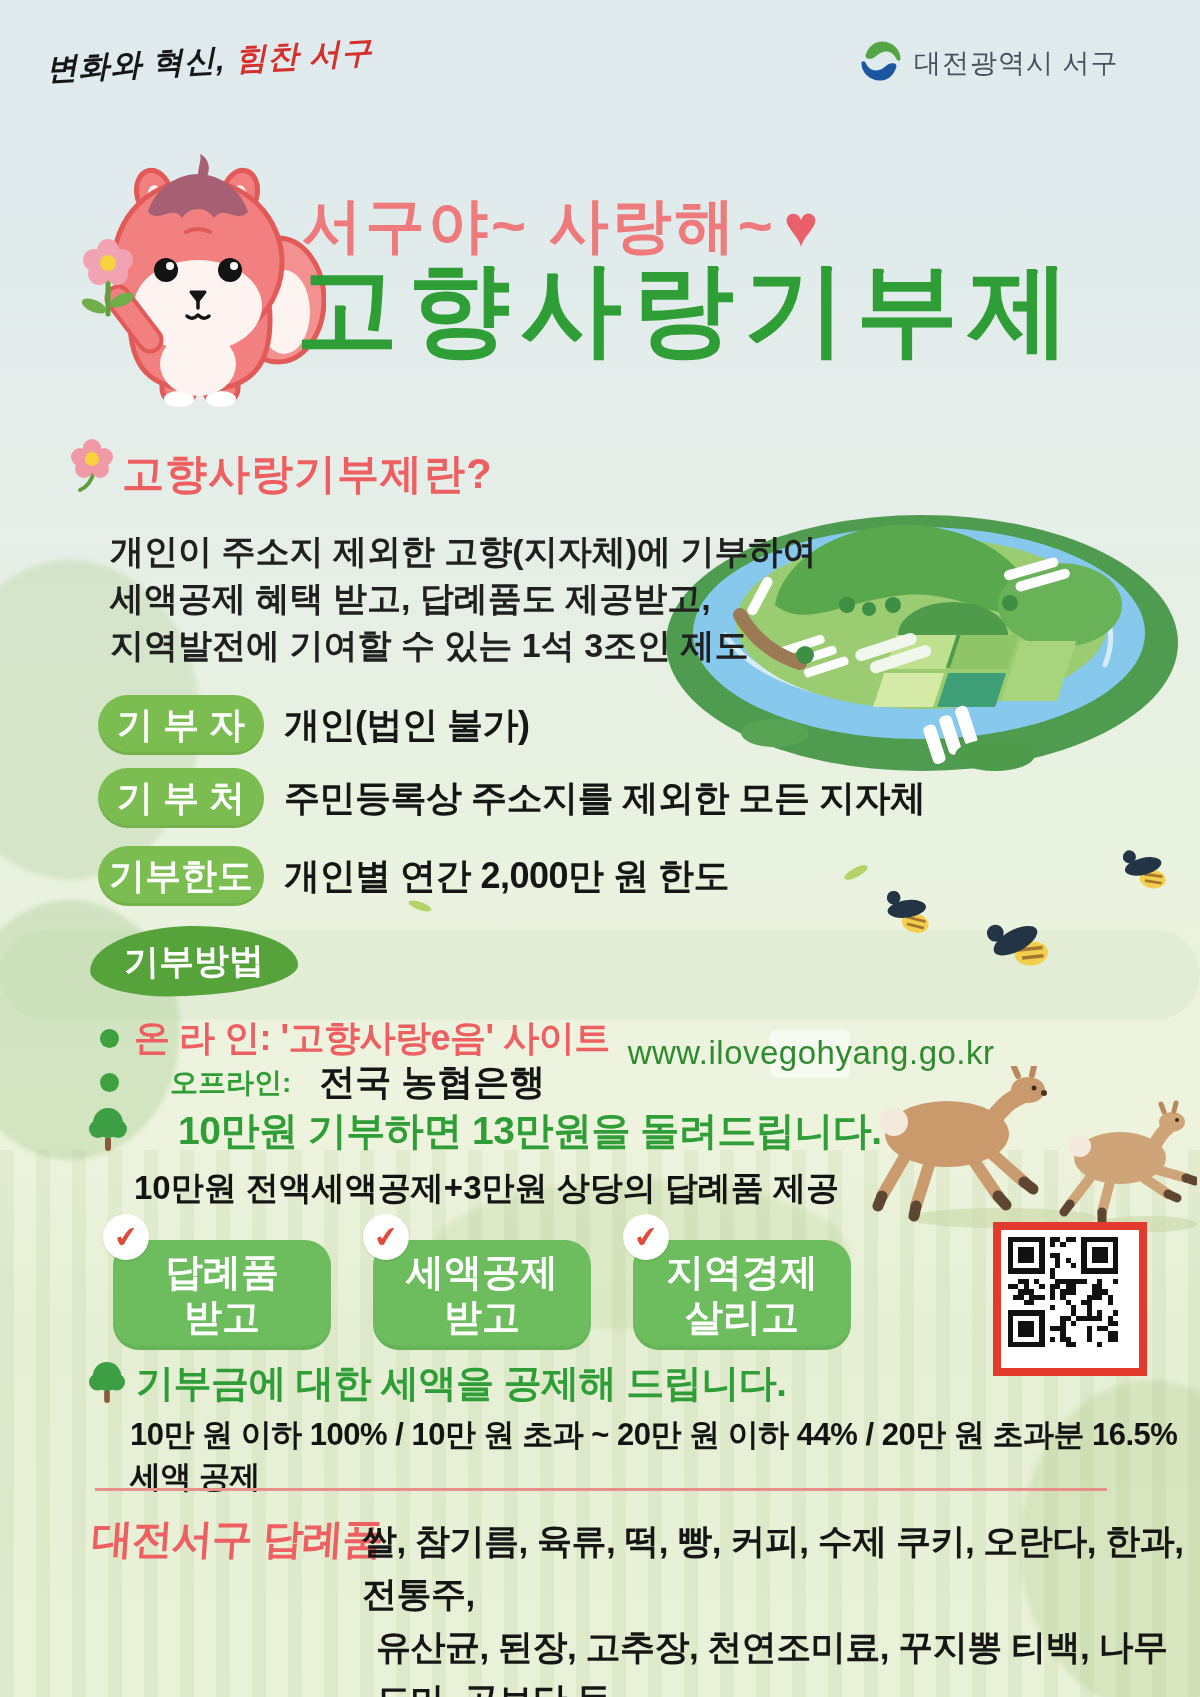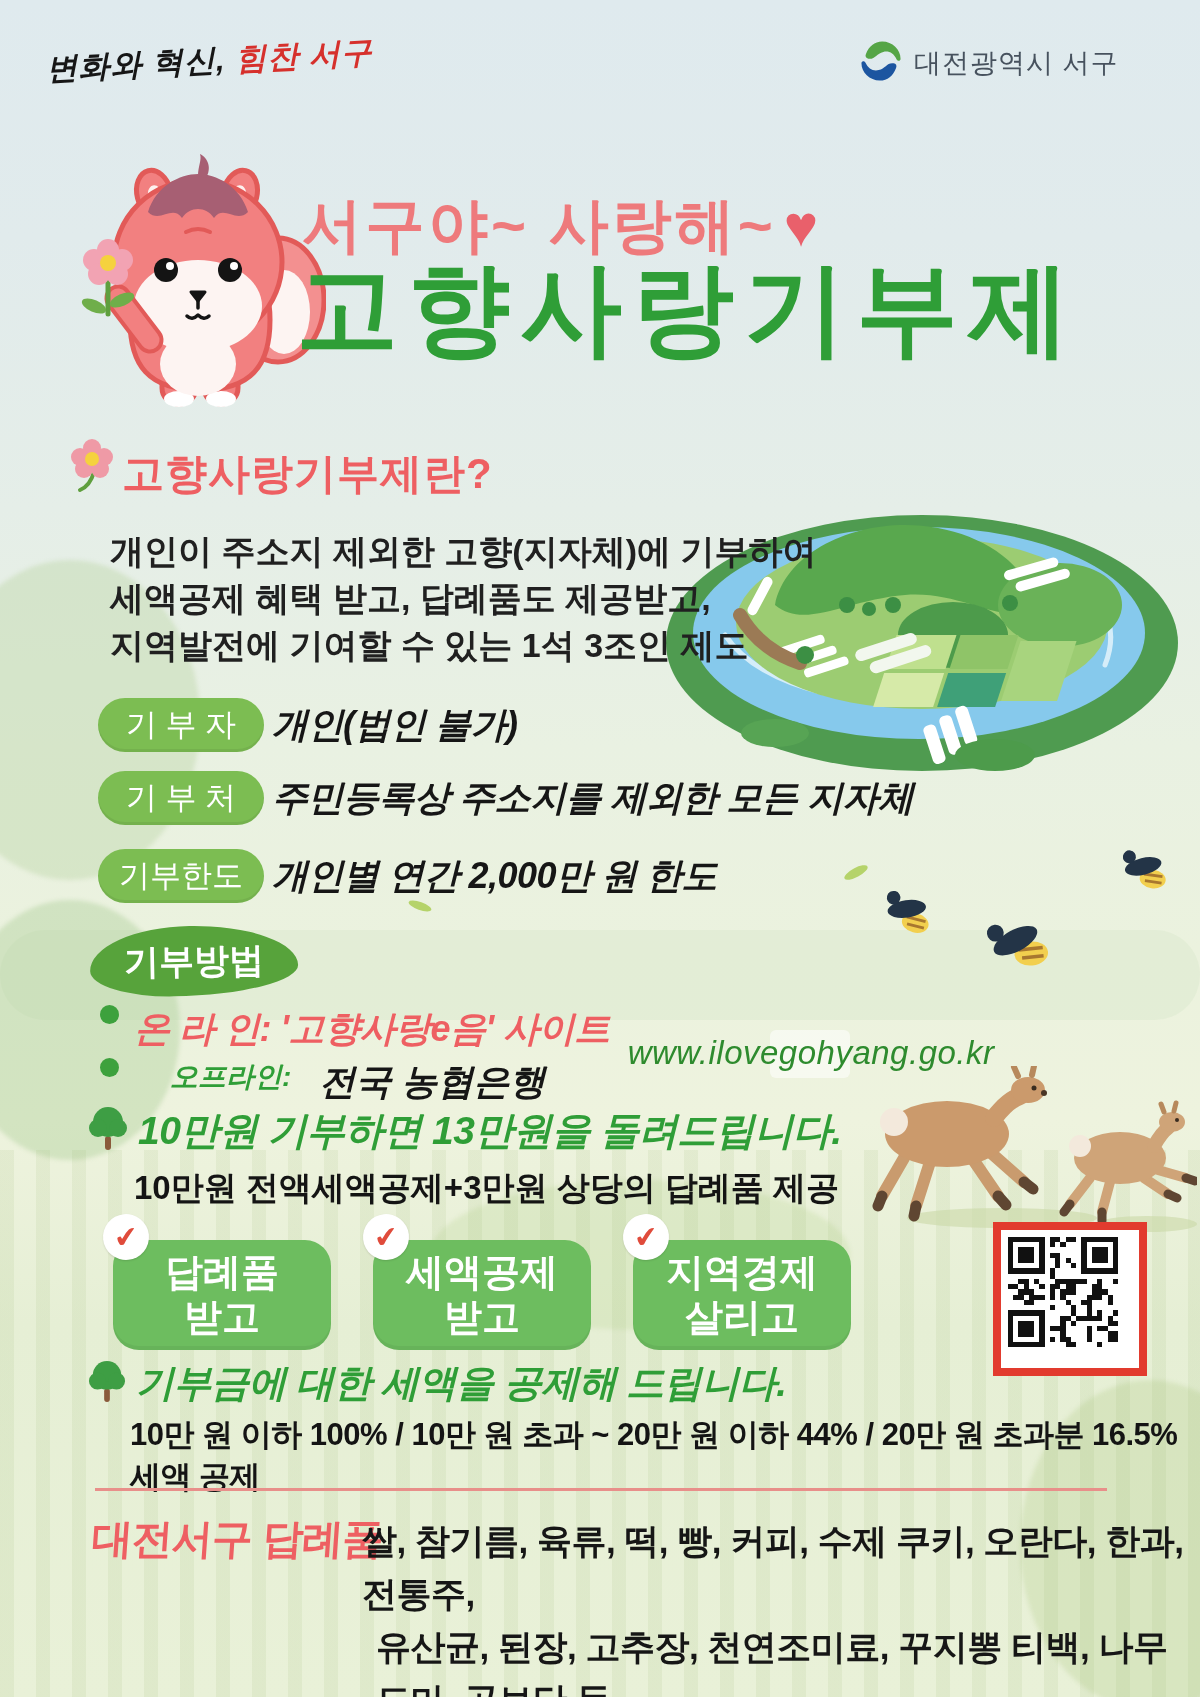--- a/index.html
+++ b/index.html
@@ -20,28 +20,28 @@
   .org-label{font-size:27px;color:#47525e;letter-spacing:1px;}
   
   .tagline{left:302px;top:186px;font-size:60px;font-weight:800;color:#ee7a7c;letter-spacing:3px;}
   .tagline .heart{color:#e9606b;font-size:58px;margin-left:8px;}
   .main-title{left:296px;top:250px;font-size:102px;font-weight:800;color:#2f9e37;letter-spacing:10px;line-height:118px;}
   
   .about-heading{left:122px;top:446px;font-size:42px;font-weight:800;color:#ee5f62;letter-spacing:1px;}
   .about-lines{left:110px;top:528px;font-size:34px;font-weight:700;color:#202020;line-height:47px;}
   
   .fact-row{left:98px;display:flex;align-items:center;height:56px;}
-  .fact-pill{width:166px;height:54px;border-radius:30px;background:#7cbd52;color:#fff;font-size:31px;font-weight:400;
+  .fact-pill{width:166px;height:60px;border-radius:30px;background:#7cbd52;color:#fff;font-size:36px;font-weight:700;
     display:flex;align-items:center;justify-content:center;box-shadow:inset 0 -3px 0 rgba(0,0,0,.06);}
-  .fact-value{margin-left:8px;font-size:36px;font-weight:800;color:#161616;letter-spacing:-.5px;font-style:italic;}
+  .fact-value{margin-left:20px;font-size:36px;font-weight:800;color:#161616;letter-spacing:-.5px;}
   
   .method-badge{left:90px;top:926px;width:208px;height:70px;background:#57a33b;color:#fff;
     font-size:35px;font-weight:800;display:flex;align-items:center;justify-content:center;
     border-radius:48% 52% 60% 40%/62% 58% 42% 38%;transform:rotate(-1deg);}
-  .bullet-row{display:flex;font-style:italic;}
+  .bullet-row{display:flex;align-items:center;}
   .dot{width:19px;height:19px;border-radius:50%;background:#3da13d;margin-right:15px;flex:0 0 auto;}
   .online-label{color:#ee5f62;font-size:36px;font-weight:800;letter-spacing:-.5px;}
   .online-url{color:#2e8b2e;font-size:33px;font-weight:500;margin-left:18px;letter-spacing:.5px;margin-top:29px;}
   .offline-label{color:#2f9e37;font-size:28px;font-weight:800;margin-left:36px;}
   .offline-value{color:#161616;font-size:36px;font-weight:700;margin-left:28px;}
   .benefit-headline{color:#2f9e37;font-size:39px;font-weight:800;letter-spacing:-.5px;}
   .benefit-detail{left:134px;top:1166px;font-size:33px;font-weight:600;color:#141414;}
   
   .bbox{top:1240px;width:218px;height:110px;border-radius:26px;background:#6dbd5f;color:#fff;
     display:flex;flex-direction:column;align-items:center;justify-content:center;
@@ -232,21 +232,21 @@
   <div class="abs bullet-row" style="left:100px;top:1005px;">
     <span class="dot"></span>
     <span class="online-label">온 라 인: '고향사랑e음' 사이트</span>
     <span class="online-url">www.ilovegohyang.go.kr</span>
   </div>
   <div class="abs bullet-row" style="left:100px;top:1058px;">
     <span class="dot"></span>
     <span class="offline-label">오프라인:</span>
     <span class="offline-value">전국 농협은행</span>
   </div>
-  <div class="abs bullet-row" style="left:88px;top:1104px;">
+  <div class="abs bullet-row" style="left:88px;top:1104px;gap:40px;">
     <span class="icon-gap">
       <svg width="40" height="48" viewBox="0 0 40 48">
         <rect x="17" y="32" width="6" height="14" rx="3" fill="#8a5a3b"></rect>
         <circle cx="20" cy="18" r="15" fill="#3e9e44"></circle>
           <circle cx="10" cy="24" r="9" fill="#3e9e44"></circle>
           <circle cx="30" cy="24" r="9" fill="#3e9e44"></circle>
       </svg>
     </span>
     <span class="benefit-headline">10만원 기부하면 13만원을 돌려드립니다.</span>
   </div>

